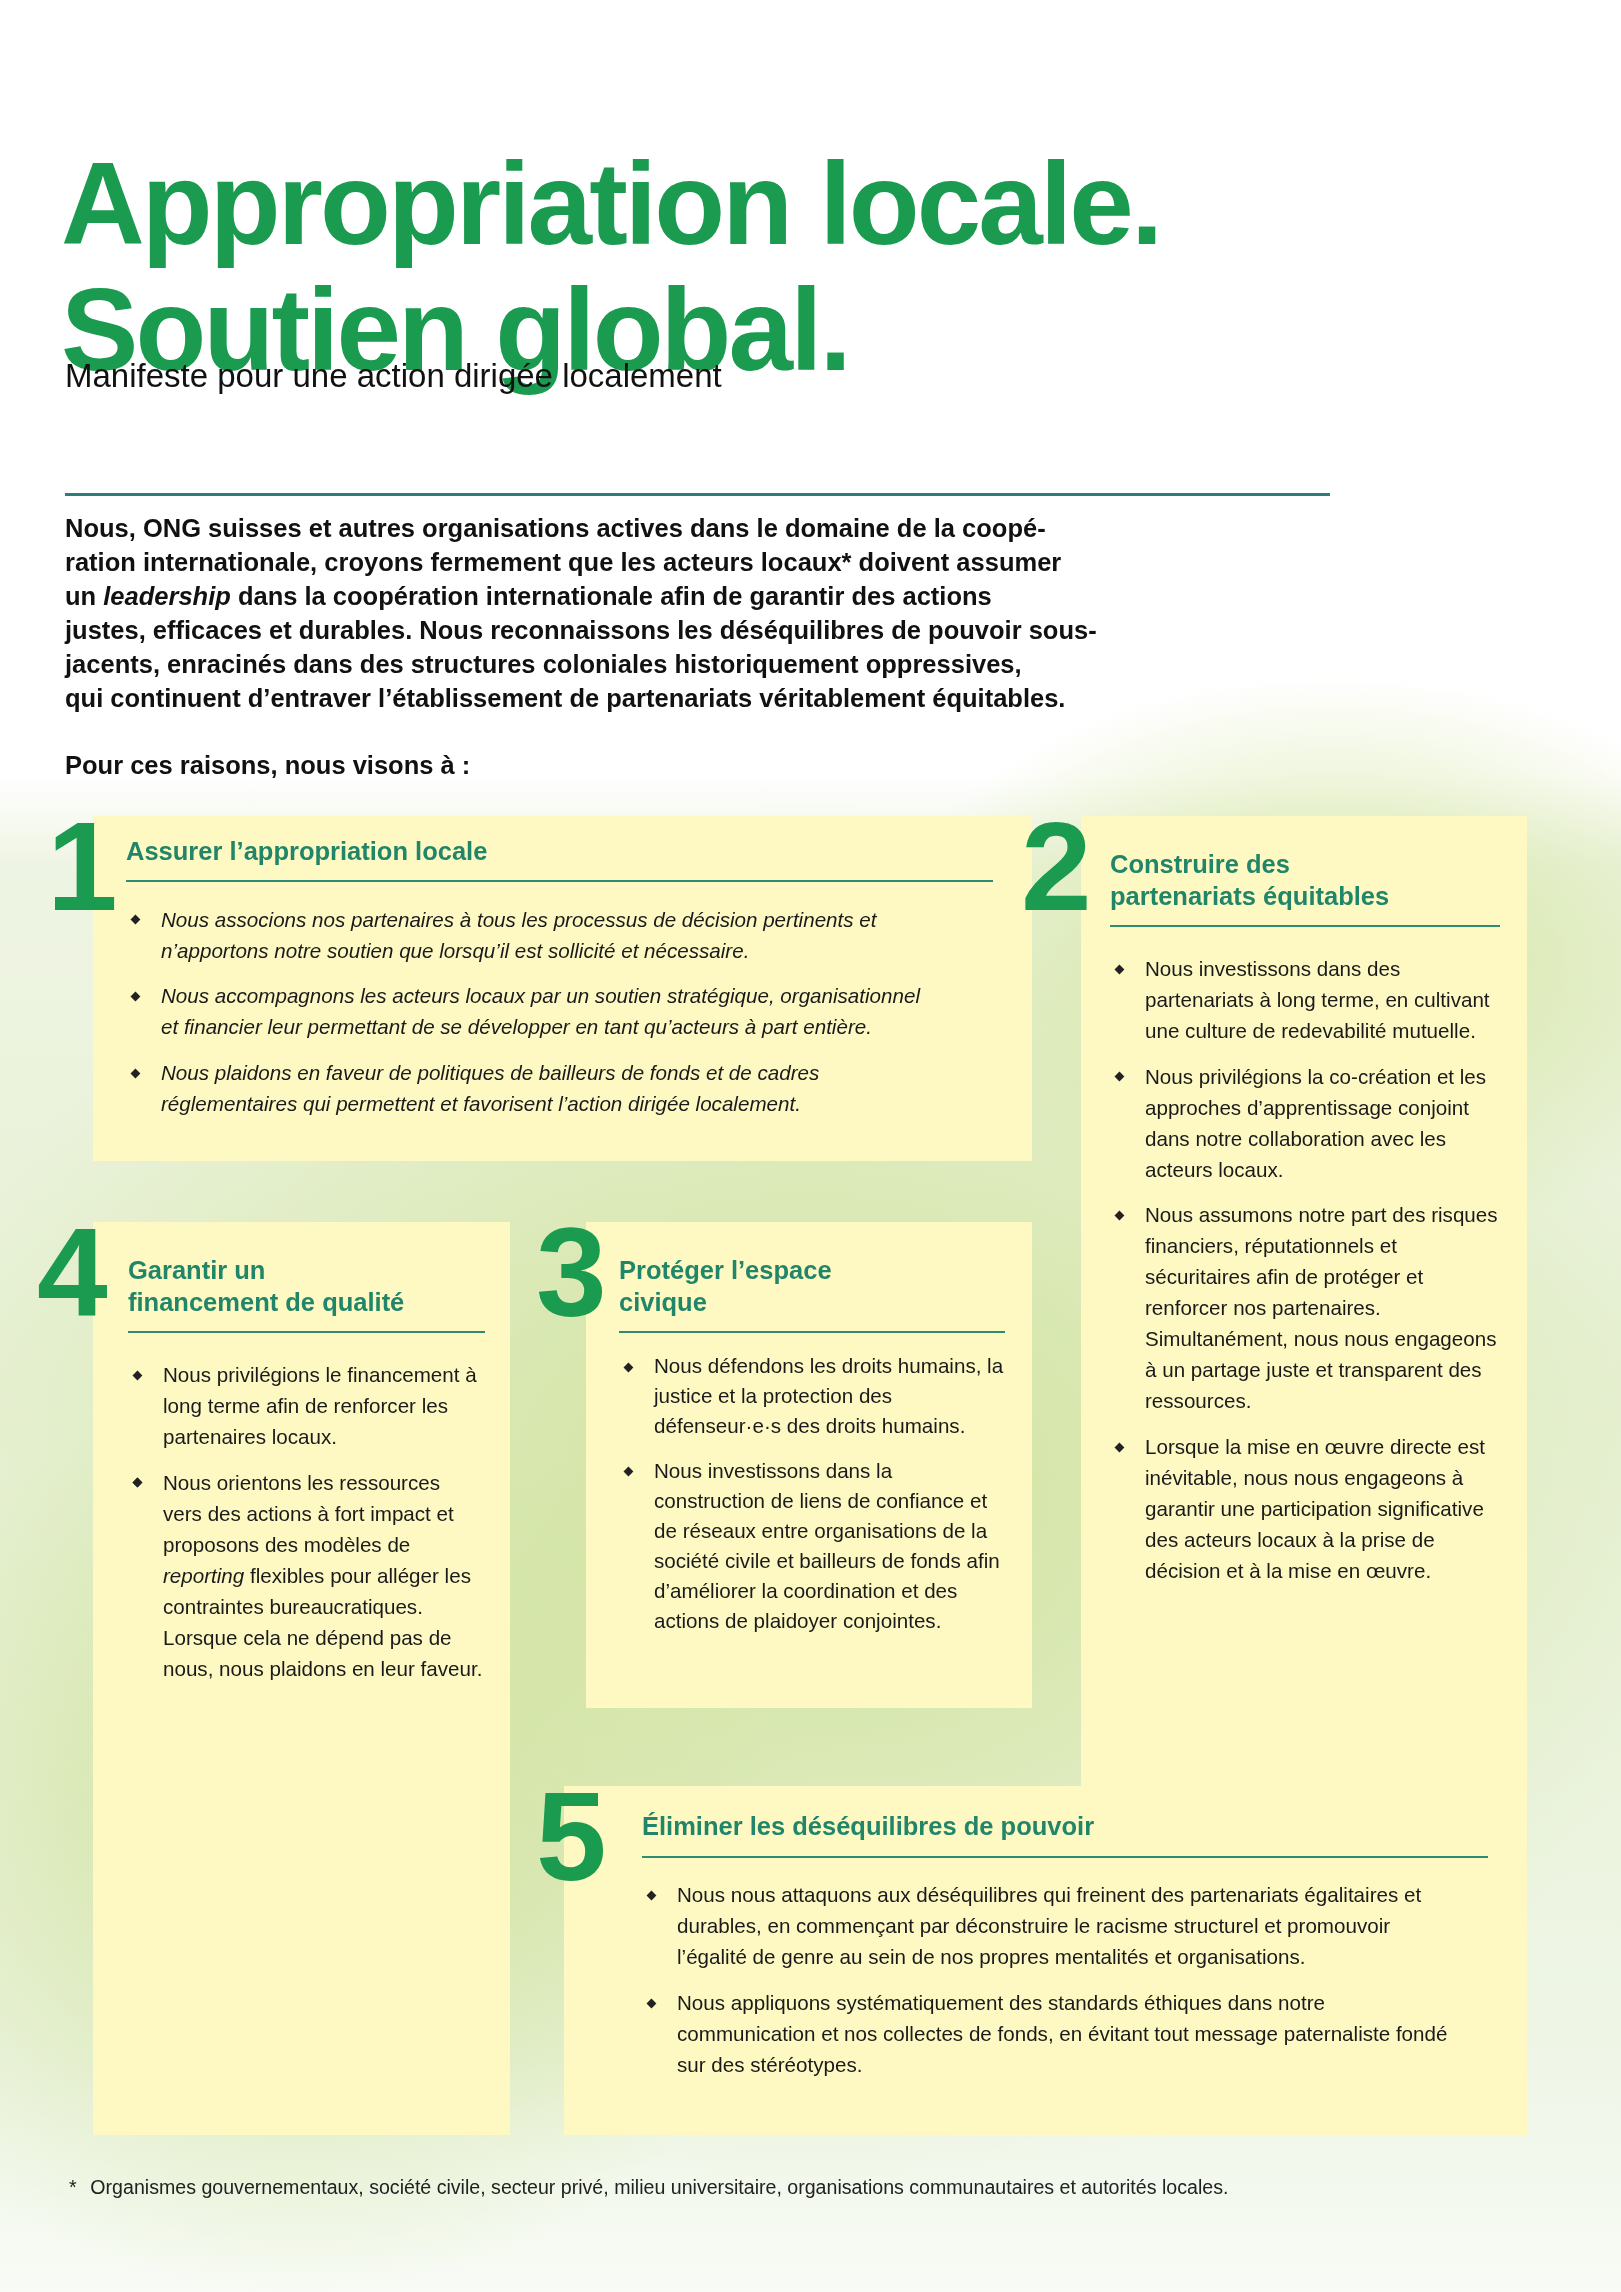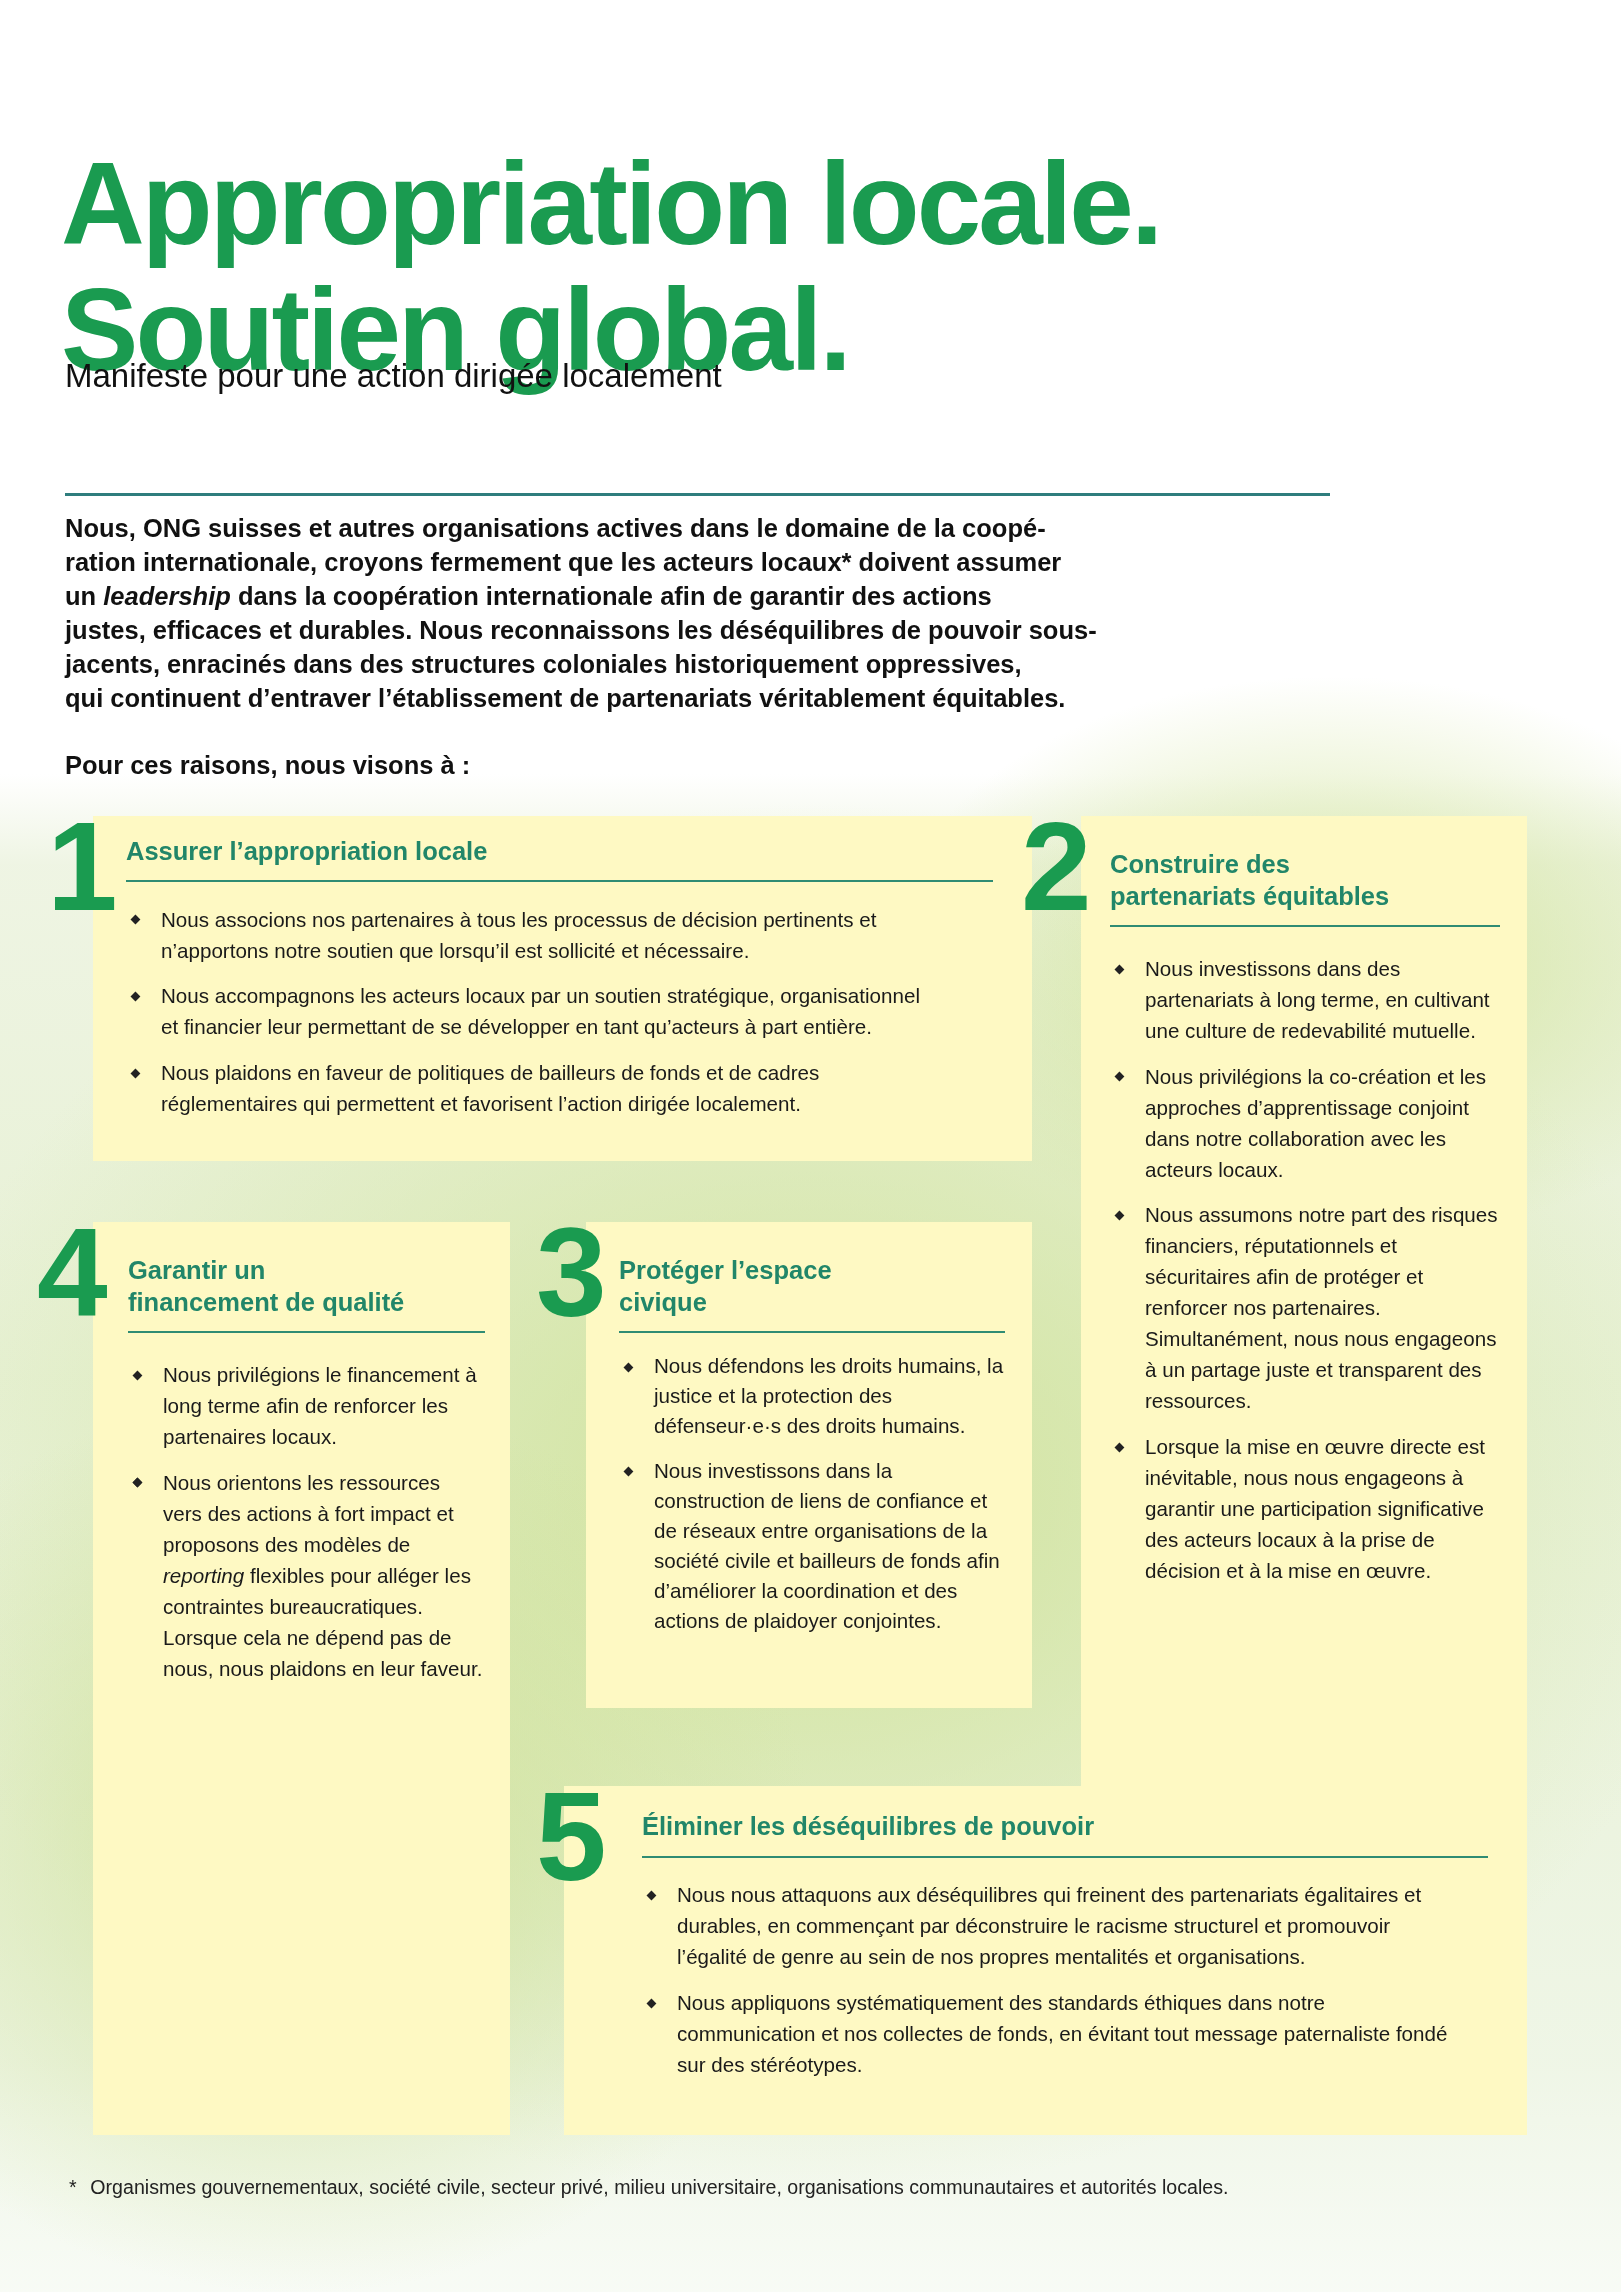--- a/index.html
+++ b/index.html
@@ -42,21 +42,21 @@
 
   .card h3{margin:0;font-size:25.5px;line-height:1.25;font-weight:700;color:#218669;}
   .hrule{height:2px;background:#2F8C73;margin-top:12.7px;}
 
   .card ul{list-style:none;margin:0;padding:0;}
   .card1 ul{margin-top:21.6px;} .card2 ul{margin-top:25.5px;} .card3 ul{margin-top:17.6px;}
   .card4 ul{margin-top:25.5px;} .card5 ul{margin-top:21.6px;}
   .card li{position:relative;padding-left:35px;font-size:20.6px;line-height:31px;color:#1a1a1a;}
   .card li + li{margin-top:14.7px;}
   .card3 li{line-height:30px;}
-  .card1 li{max-width:774px;}
+  .card1 li{max-width:774px;font-style:italic;}
   .card5 li{max-width:784px;}
   .dot{position:absolute;left:5.9px;top:12.7px;width:6.9px;height:6.9px;background:#222;
        transform:rotate(45deg);}
   .card i{font-style:italic;}
 
   
   .num{position:absolute;z-index:3;color:#1A9B50;font-weight:700;font-size:127px;line-height:0.72;}
   .num1{left:47px;top:821px;}
   .num2{left:1021px;top:821px;}
   .num3{left:536px;top:1227px;}

